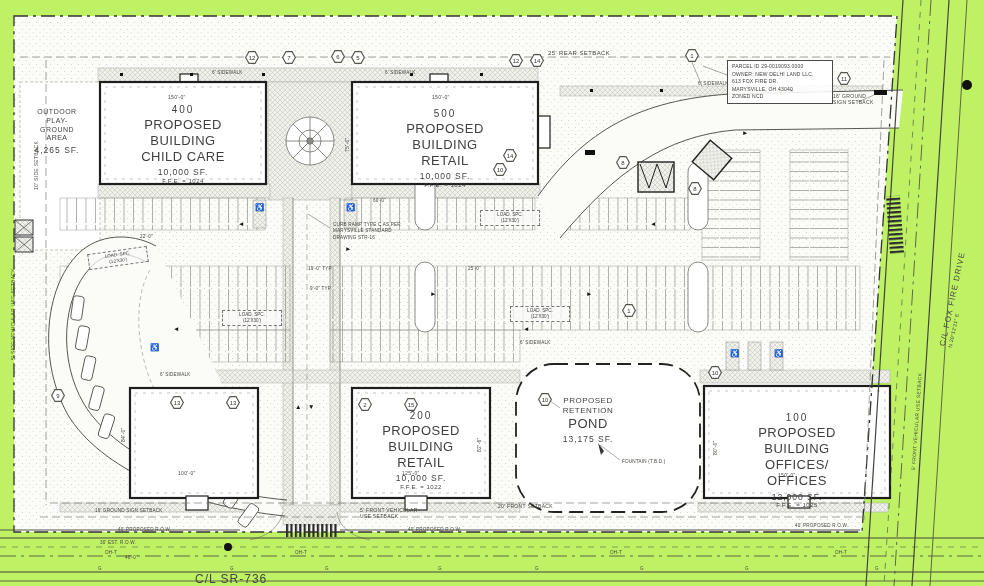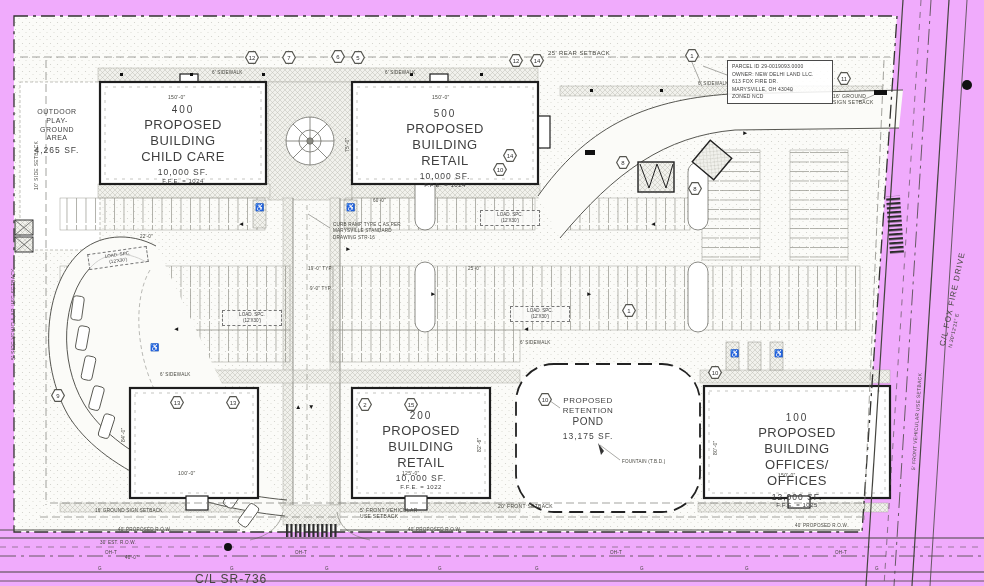--- a/index.html
+++ b/index.html
@@ -1,16 +1,16 @@
 <!DOCTYPE html>
 <html><head>
 <meta charset="utf-8">
 <style>
   html,body{margin:0;padding:0;background:#e8e8e4;}
-  .plan{position:relative;width:984px;height:586px;background:#f0abfc;overflow:hidden;
+  .plan{position:relative;width:984px;height:586px;background:#bef264;overflow:hidden;
         font-family:"Liberation Sans",sans-serif;color:#3f3f3f;}
   .plan svg.lines{position:absolute;left:0;top:0;}
   .blk{position:absolute;text-align:center;color:#3f3f3f;line-height:1.25;}
   .b-num{font-size:10px;letter-spacing:2px;}
   .b-line{font-size:13px;letter-spacing:.5px;}
   .b-size{font-size:8.5px;letter-spacing:1px;margin-top:2px;}
   .b-ffe{font-size:6px;letter-spacing:.5px;}
   .t7{font-size:7px;letter-spacing:.5px;}
   .t6{font-size:6px;letter-spacing:.4px;}
   .t5{font-size:5px;letter-spacing:.3px;}
@@ -282,21 +282,21 @@
     <div>OUTDOOR</div>
     <div>PLAY-</div>
     <div>GROUND</div>
     <div>AREA</div>
     <div class="b-size">4,265 SF.</div>
   </div>
 
   <div class="blk" style="left:536px;top:396px;width:104px">
     <div class="b-line" style="font-size:8px">PROPOSED</div>
     <div class="b-line" style="font-size:8px">RETENTION</div>
-    <div class="b-line" style="font-size:10px">POND</div>
+    <div class="b-line" style="font-size:13px">POND</div>
     <div class="b-size">13,175 SF.</div>
   </div>
   <div class="lab t45" style="left:622px;top:459px">FOUNTAIN (T.B.D.)</div>
 
   <div class="parcel" style="left:727px;top:60px;width:96px">
     <div>PARCEL ID 29-0019093.0000</div>
     <div>OWNER: NEW DELHI LAND LLC.</div>
     <div>613 FOX FIRE DR.</div>
     <div>MARYSVILLE, OH 43040</div>
     <div>ZONED NCD</div>

